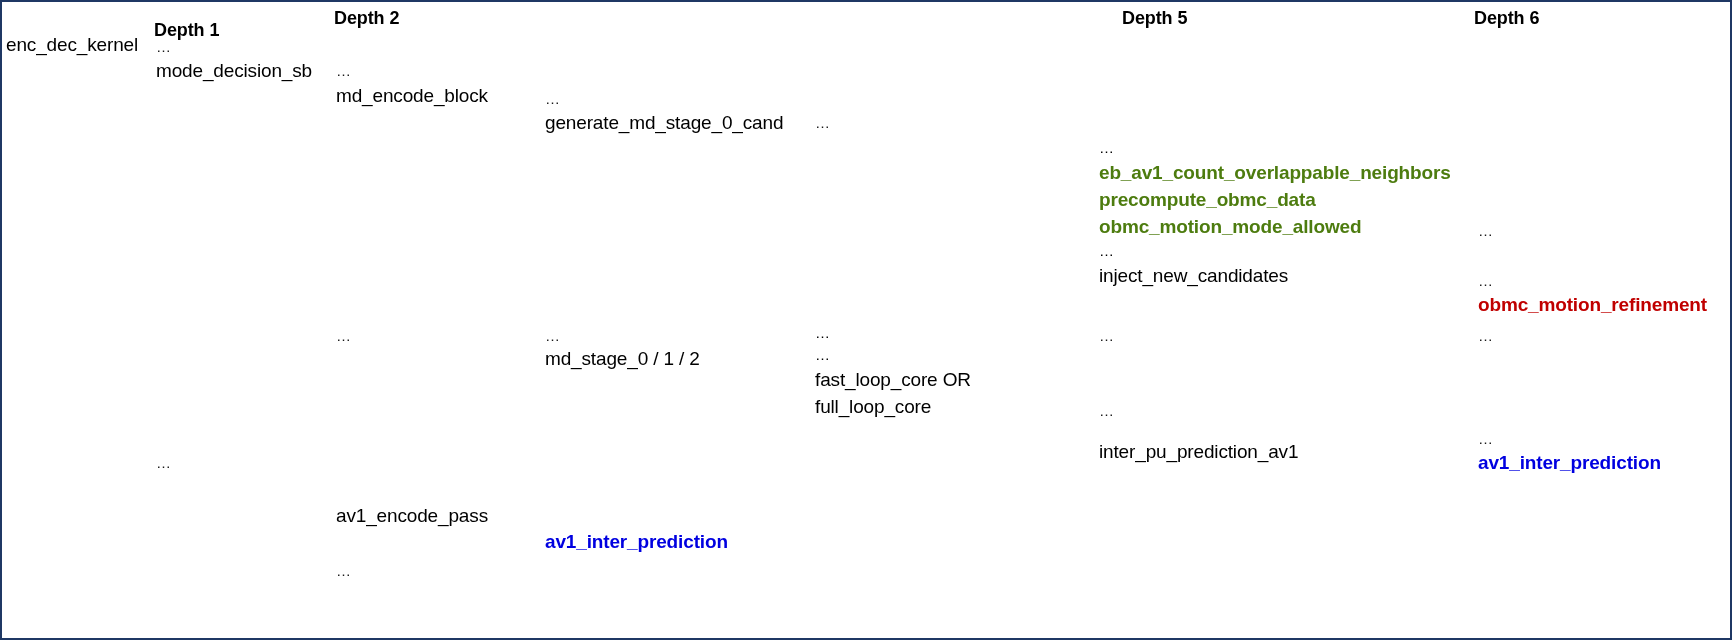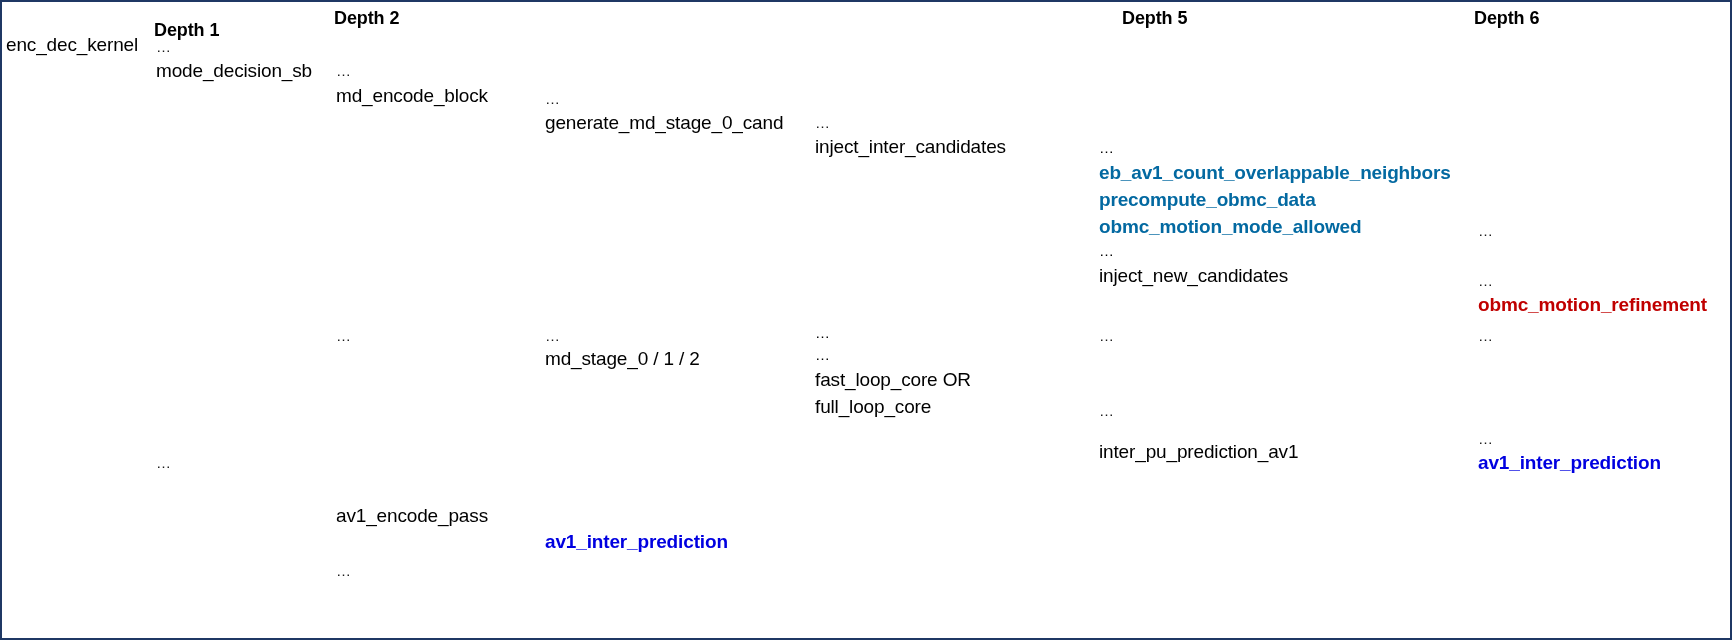--- a/index.html
+++ b/index.html
@@ -90,21 +90,21 @@
     line-height: 27px;
     white-space: nowrap;
     letter-spacing: -0.15px;
     color: #000000;
   }
   .stack > div.dots {
     font-size: 15px;
     line-height: 22px;
     letter-spacing: 0.5px;
   }
-  .stack > div.green  { color: #0369a1; font-weight: bold; }
+  .stack > div.green  { color: #4d7c0f; font-weight: bold; }
 </style>
 </head>
 <body>
 
 <div id="frame">
 
   <div class="grid">
     <div class="col col-1">
       <div class="col-head">Depth 1</div>
     </div>
@@ -142,21 +142,20 @@
   <div class="cell" style="left:543px; top:109px;">generate_md_stage_0_cand</div>
 
   <div class="cell ellipsis" style="left:543px; top:325px;">…</div>
 
   <div class="cell" style="left:543px; top:345px;">md_stage_0 / 1 / 2</div>
 
   <div class="cell blue" style="left:543px; top:528px;">av1_inter_prediction</div>
 
   <div class="cell ellipsis" style="left:813px; top:112px;">…</div>
 
-  <div class="cell" style="left:813px; top:133px;">inject_inter_candidates</div>
 
   <div class="stack" style="left:813px; top:320px;">
     <div class="dots">…</div>
     <div class="dots">…</div>
     <div>fast_loop_core OR</div>
     <div>full_loop_core</div>
   </div>
 
   <div class="stack" style="left:1097px; top:135px;">
     <div class="dots">…</div>

